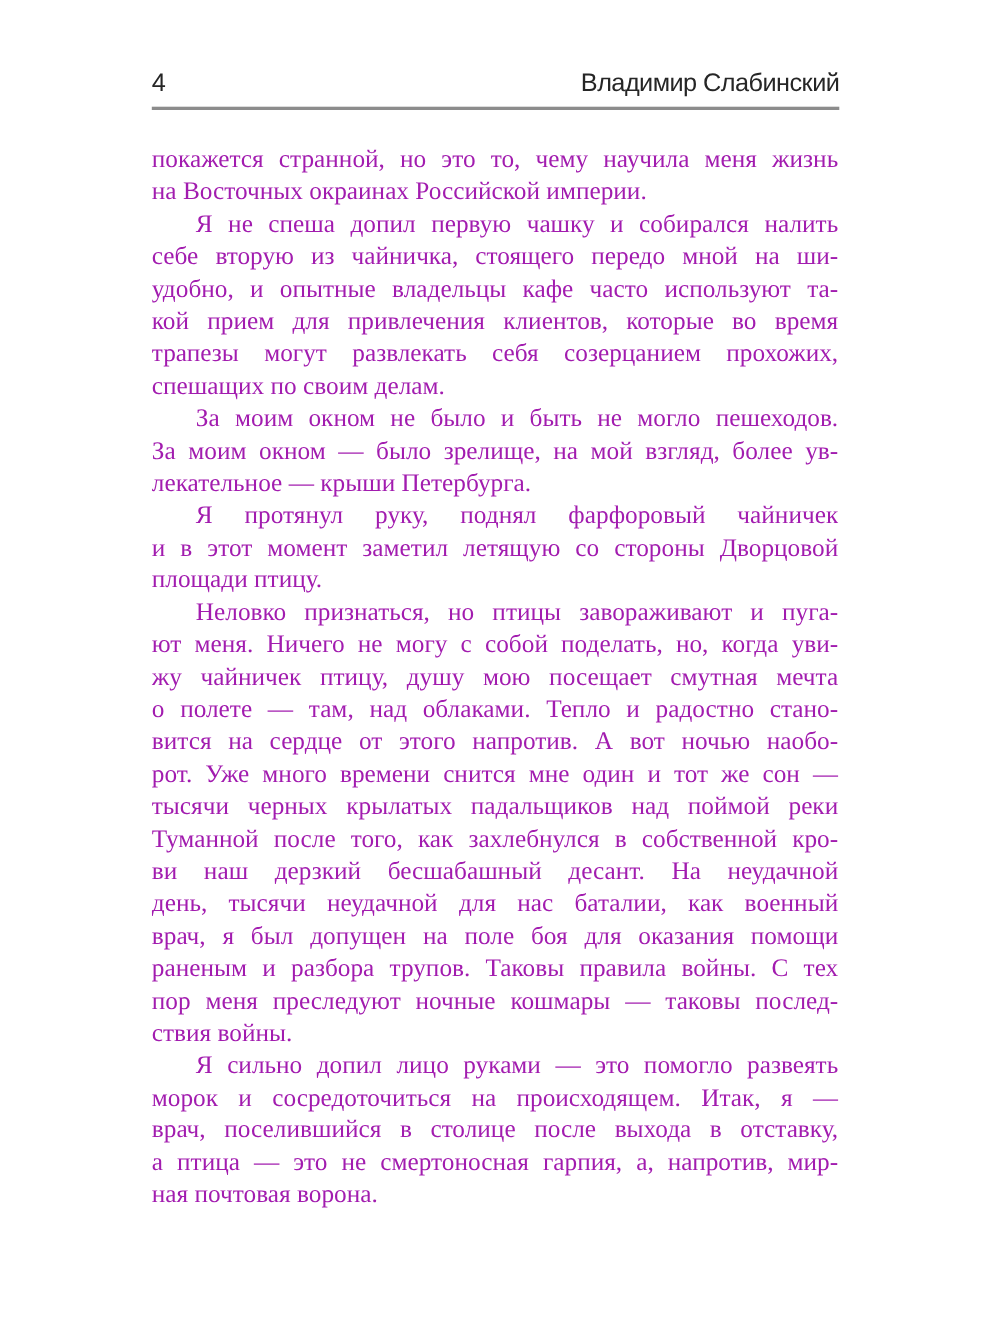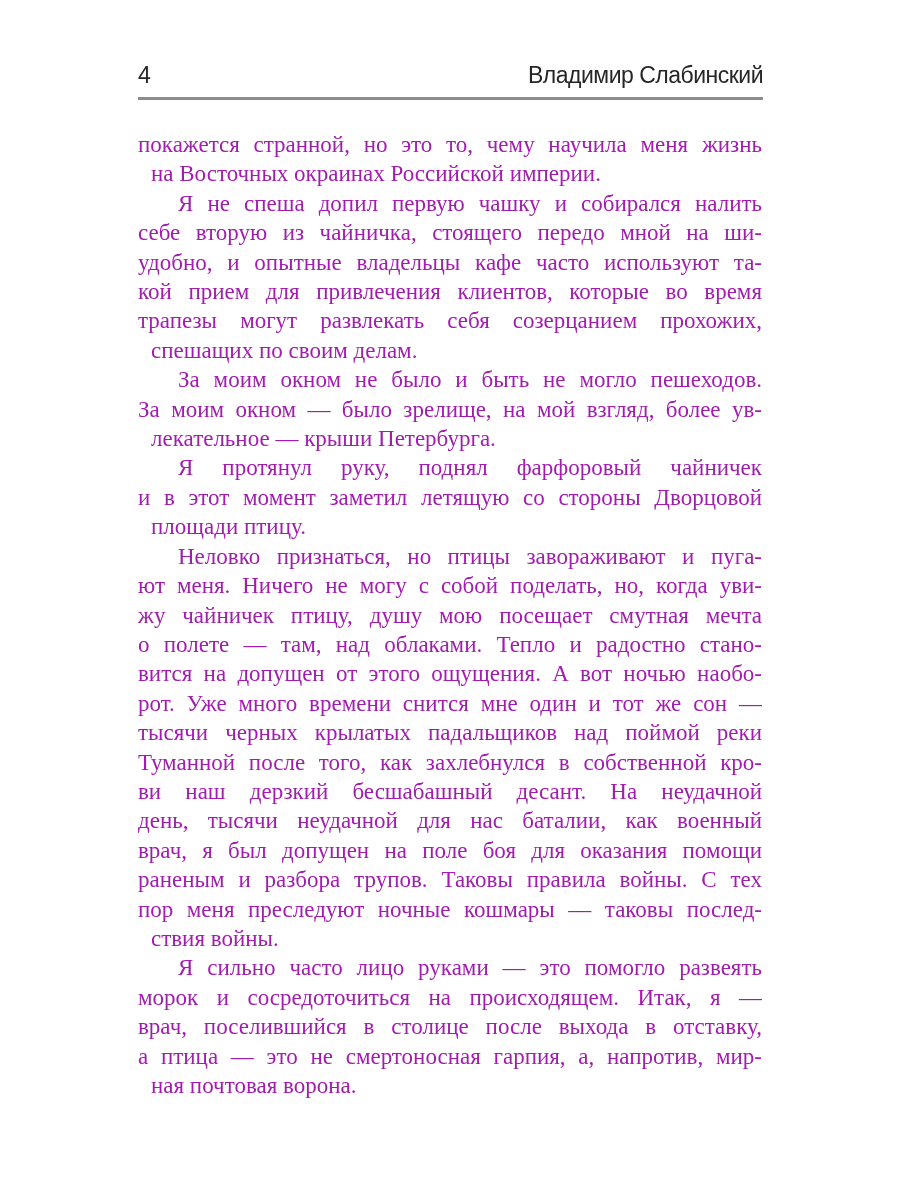--- a/index.html
+++ b/index.html
@@ -52,21 +52,20 @@
   }
   .line {
     white-space: nowrap;
     text-align: justify;
     text-align-last: justify;
     -moz-text-align-last: justify;
     text-justify: inter-word;
   }
   .line.last {
     text-align-last: left;
-    margin-left: 13px;
     -moz-text-align-last: left;
   }
   .line.indent {
     text-indent: 40px;
   }
 </style>
 </head>
 <body>
 
 <div class="page">
@@ -96,32 +95,32 @@
       <div class="para">
         <div class="line indent">Я протянул руку, поднял фарфоровый чайничек</div>
         <div class="line">и в этот момент заметил летящую со стороны Дворцовой</div>
         <div class="line last">площади птицу.</div>
       </div>
       <div class="para">
         <div class="line indent">Неловко признаться, но птицы завораживают и пуга-</div>
         <div class="line">ют меня. Ничего не могу с собой поделать, но, когда уви-</div>
         <div class="line">жу чайничек птицу, душу мою посещает смутная мечта</div>
         <div class="line">о полете — там, над облаками. Тепло и радостно стано-</div>
-        <div class="line">вится на допущен от этого ощущения. А вот ночью наобо-</div>
+        <div class="line">вится на сердце от этого напротив. А вот ночью наобо-</div>
         <div class="line">рот. Уже много времени снится мне один и тот же сон —</div>
         <div class="line">тысячи черных крылатых падальщиков над поймой реки</div>
         <div class="line">Туманной после того, как захлебнулся в собственной кро-</div>
         <div class="line">ви наш дерзкий бесшабашный десант. На неудачной</div>
         <div class="line">день, тысячи неудачной для нас баталии, как военный</div>
         <div class="line">врач, я был допущен на поле боя для оказания помощи</div>
         <div class="line">раненым и разбора трупов. Таковы правила войны. С тех</div>
         <div class="line">пор меня преследуют ночные кошмары — таковы послед-</div>
         <div class="line last">ствия войны.</div>
       </div>
       <div class="para">
-        <div class="line indent">Я сильно часто лицо руками — это помогло развеять</div>
+        <div class="line indent">Я сильно допил лицо руками — это помогло развеять</div>
         <div class="line">морок и сосредоточиться на происходящем. Итак, я —</div>
         <div class="line">врач, поселившийся в столице после выхода в отставку,</div>
         <div class="line">а птица — это не смертоносная гарпия, а, напротив, мир-</div>
         <div class="line last">ная почтовая ворона.</div>
       </div>
     </div>
 </div>
 
 </body></html>

